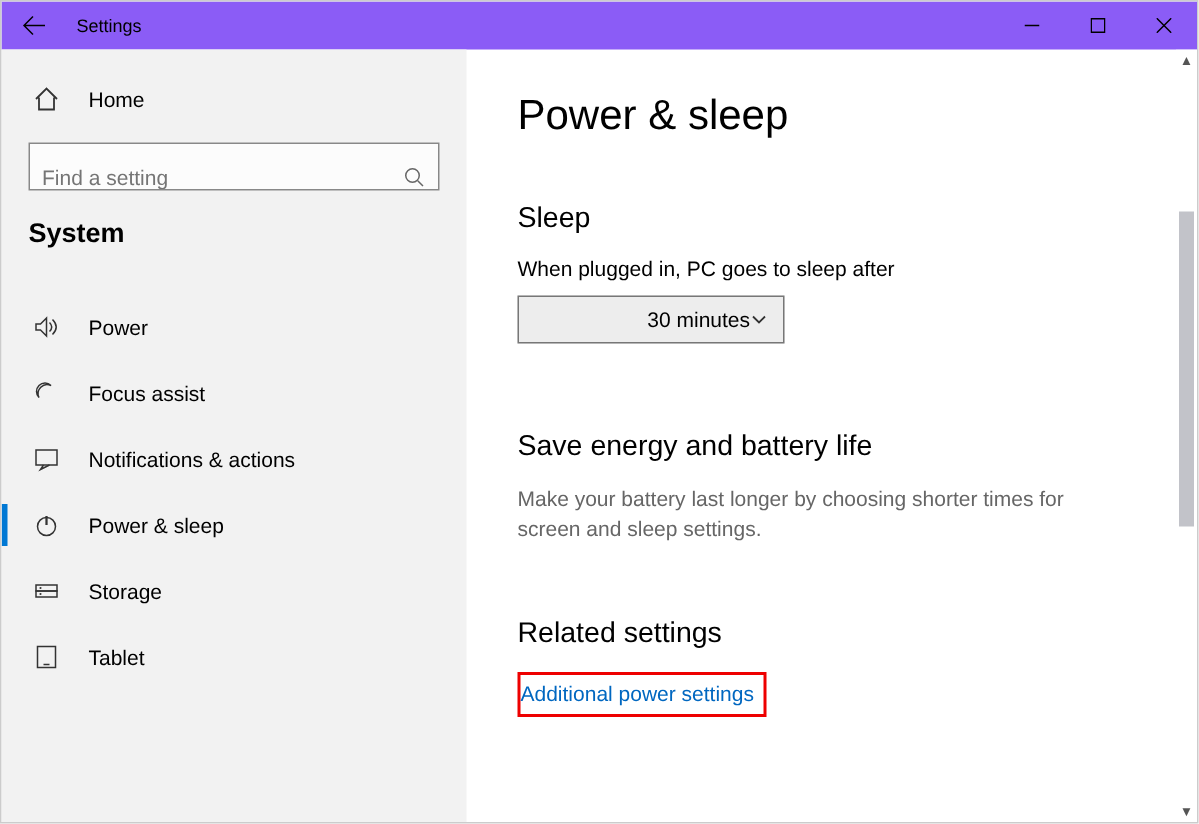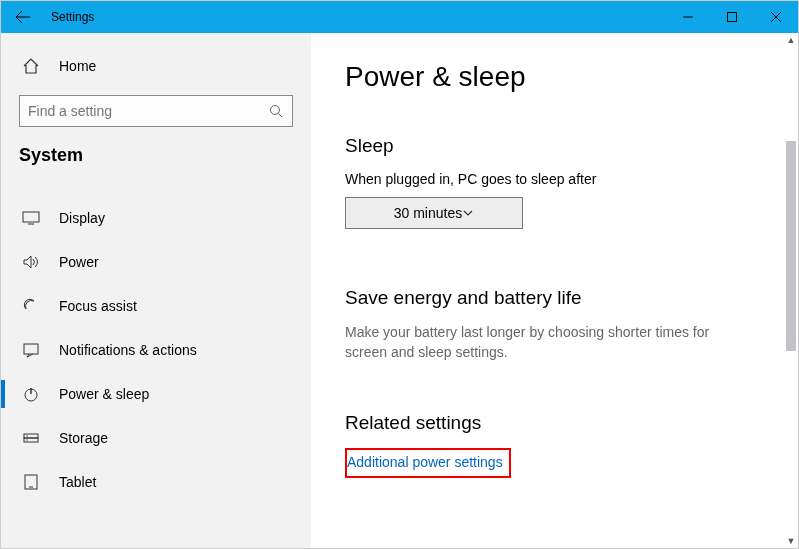--- a/index.html
+++ b/index.html
@@ -10,21 +10,21 @@
       background: #fff;
       width: 799px;
       height: 549px;
       overflow: hidden;
       border: 1px solid #ccc;
     }
     .titlebar {
       display: flex;
       align-items: center;
       height: 32px;
-      background: #0ea5e9;
+      background: #8b5cf6;
     }
     .titlebar .back {
       width: 44px;
       height: 32px;
       display: flex;
       align-items: center;
       justify-content: center;
       cursor: pointer;
     }
     .titlebar .title {
@@ -66,21 +66,21 @@
       align-items: center;
       justify-content: center;
       margin-right: 18px;
     }
     .search-box {
       margin: 0 18px 18px 18px;
       height: 32px;
       border: 1px solid #888;
       background: #fcfcfc;
       display: flex;
-      align-items: center;
+      align-items: flex-end;
       padding: 0 8px;
     }
     .search-box input {
       flex: 1;
       border: none;
       outline: none;
       background: transparent;
       font-size: 14px;
       font-family: inherit;
       color: #666;
@@ -143,21 +143,21 @@
       margin-bottom: 10px;
     }
     .dropdown {
       width: 178px;
       height: 32px;
       border: 1px solid #777;
       background: #ededed;
       display: flex;
       align-items: center;
       padding: 0 10px;
-      justify-content: center;
+      justify-content: flex-end;
       cursor: pointer;
       margin-bottom: 58px;
     }
     .dropdown .value { font-size: 14px; }
     .section-desc {
       color: #666;
       font-size: 14px;
       max-width: 400px;
       line-height: 1.4;
       margin-bottom: 50px;
@@ -254,29 +254,20 @@
             <circle cx="6" cy="6" r="4.5" stroke="#666" fill="none" stroke-width="1"></circle>
             <path d="M9.5 9.5 L13 13" stroke="#666" stroke-width="1"></path>
           </svg>
       </span>
     </div>
     <div class="category-label">System</div>
 
     <div class="sidebar-item">
       <span class="icon">
           <svg width="18" height="18" viewBox="0 0 18 18">
-            <rect x="1" y="3" width="16" height="10" stroke="#333" fill="none"></rect>
-            <path d="M6 15 H12" stroke="#333"></path>
-          </svg>
-        </span>
-      <span class="label">Display</span>
-    </div>
-    <div class="sidebar-item">
-      <span class="icon">
-          <svg width="18" height="18" viewBox="0 0 18 18">
             <path d="M2 7 H5 L9 3 V15 L5 11 H2 Z M11 6 Q14 9 11 12 M13 4 Q18 9 13 14" stroke="#333" fill="none" stroke-width="1"></path>
           </svg>
         </span>
       <span class="label">Power</span>
     </div>
     <div class="sidebar-item">
       <span class="icon">
           <svg width="18" height="18" viewBox="0 0 18 18">
             <path d="M4 12 A6 6 0 0 1 12 4 A4 4 0 0 0 4 12 Z" stroke="#333" fill="none"></path>
           </svg>

